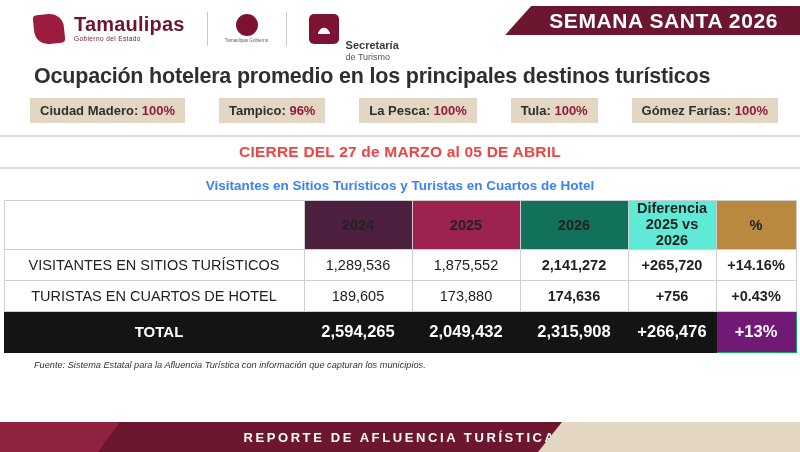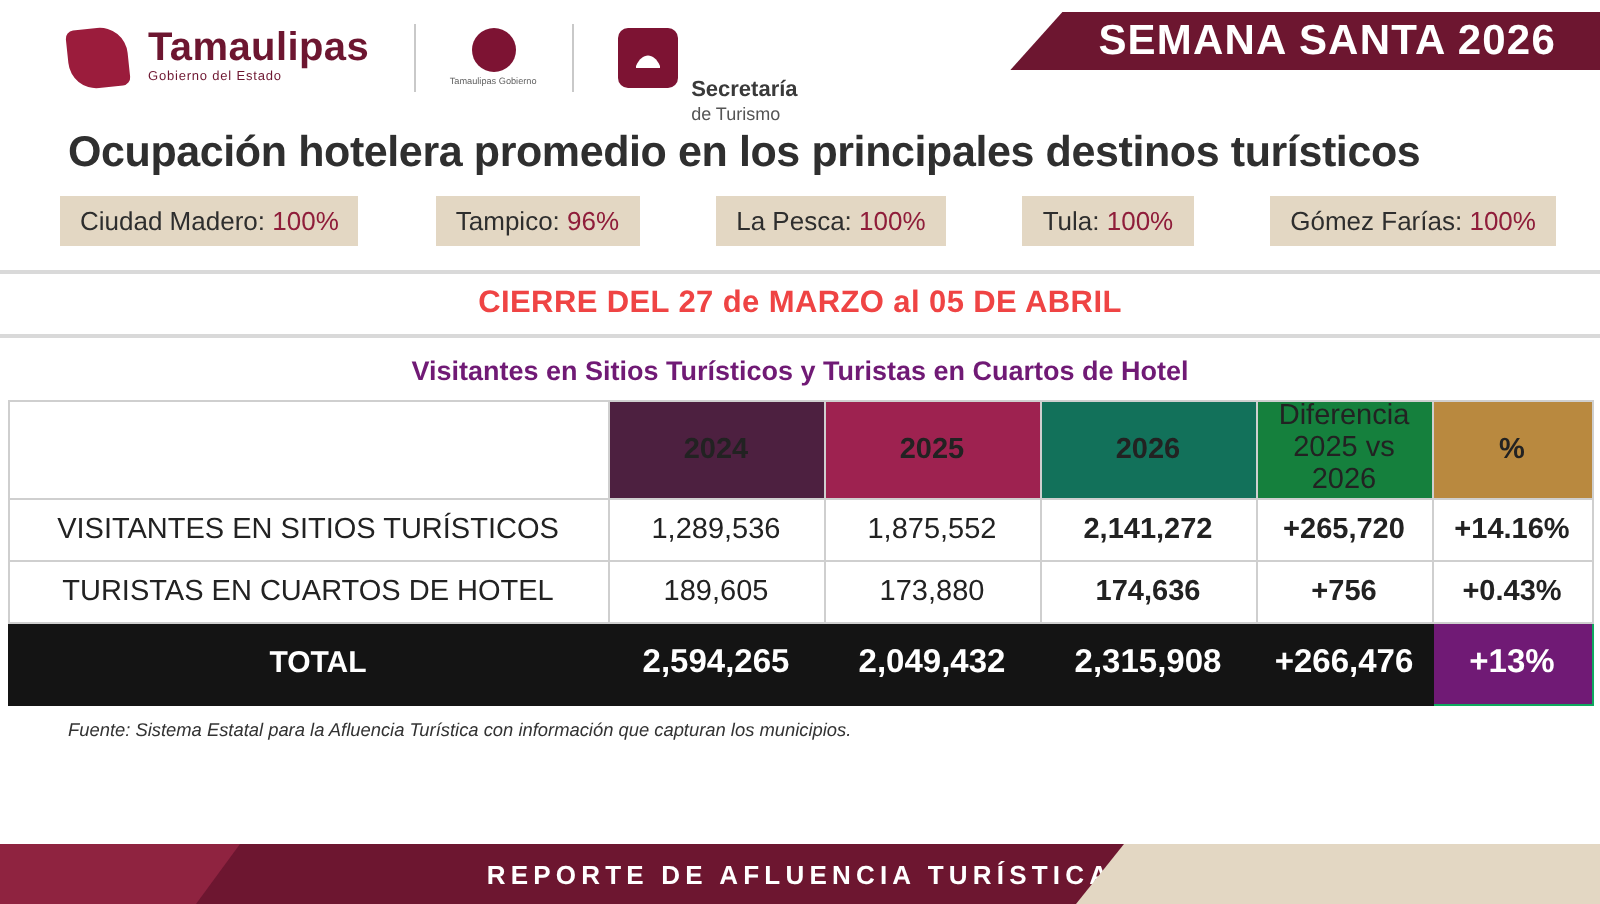--- a/index.html
+++ b/index.html
@@ -110,21 +110,21 @@
     align-items: center;
     gap: 0px;
     padding-left: 30px;
     padding-right: 22px;
     justify-content: space-between;
   }
   .chip {
     background: #e3d7c3;
     padding: 5px 10px 5px 10px;
     font-size: 13px;
-    font-weight: normal;
+    font-weight: bold;
     color: #2e2e2e;
     white-space: nowrap;
   }
   .chip .val { color: #8f1d3a; }
 
   
   .cierre-wrap {
     margin-top: 12px;
     border-top: 2px solid #d9d9d9;
     border-bottom: 2px solid #d9d9d9;
@@ -135,21 +135,21 @@
     font-size: 15.5px;
     font-weight: bold;
     color: #ef4444;
     letter-spacing: .2px;
   }
 
   .tbl-caption {
     text-align: center;
     font-size: 13.5px;
     font-weight: bold;
-    color: #701a75;
+    color: #3b82f6;
     margin-top: 9px;
     margin-bottom: 7px;
   }
 
   
   table.data {
     border-collapse: collapse;
     width: 760px;
     margin: 0 auto;
     table-layout: fixed;
@@ -159,21 +159,21 @@
     padding: 0;
     height: 31px;
     font-size: 14.5px;
     text-align: center;
     color: #222;
   }
   th.h-blank { border: none; background: transparent; }
   th.h-2024 { background: #4d2040; color: #fff; font-size: 17px; font-weight: bold; }
   th.h-2025 { background: #9e2250; color: #fff; font-size: 17px; font-weight: bold; }
   th.h-2026 { background: #12715a; color: #fff; font-size: 17px; font-weight: bold; }
-  th.h-dif  { background: #15803d; color: #fff; font-size: 11.5px; font-weight: normal; line-height: 1.1; }
+  th.h-dif  { background: #5eead4; color: #fff; font-size: 11.5px; font-weight: bold; line-height: 1.1; }
   th.h-pct  { background: #b9893f; color: #fff; font-size: 15px; font-weight: bold; }
   .row-label {
     text-align: left;
     padding-left: 10px;
     font-size: 13.5px;
     color: #1f1f1f;
   }
   td.num { font-size: 15px; }
   td.num.bold { font-weight: bold; }
   td.pos { color: #0f7d46; font-weight: bold; font-size: 15px; }

